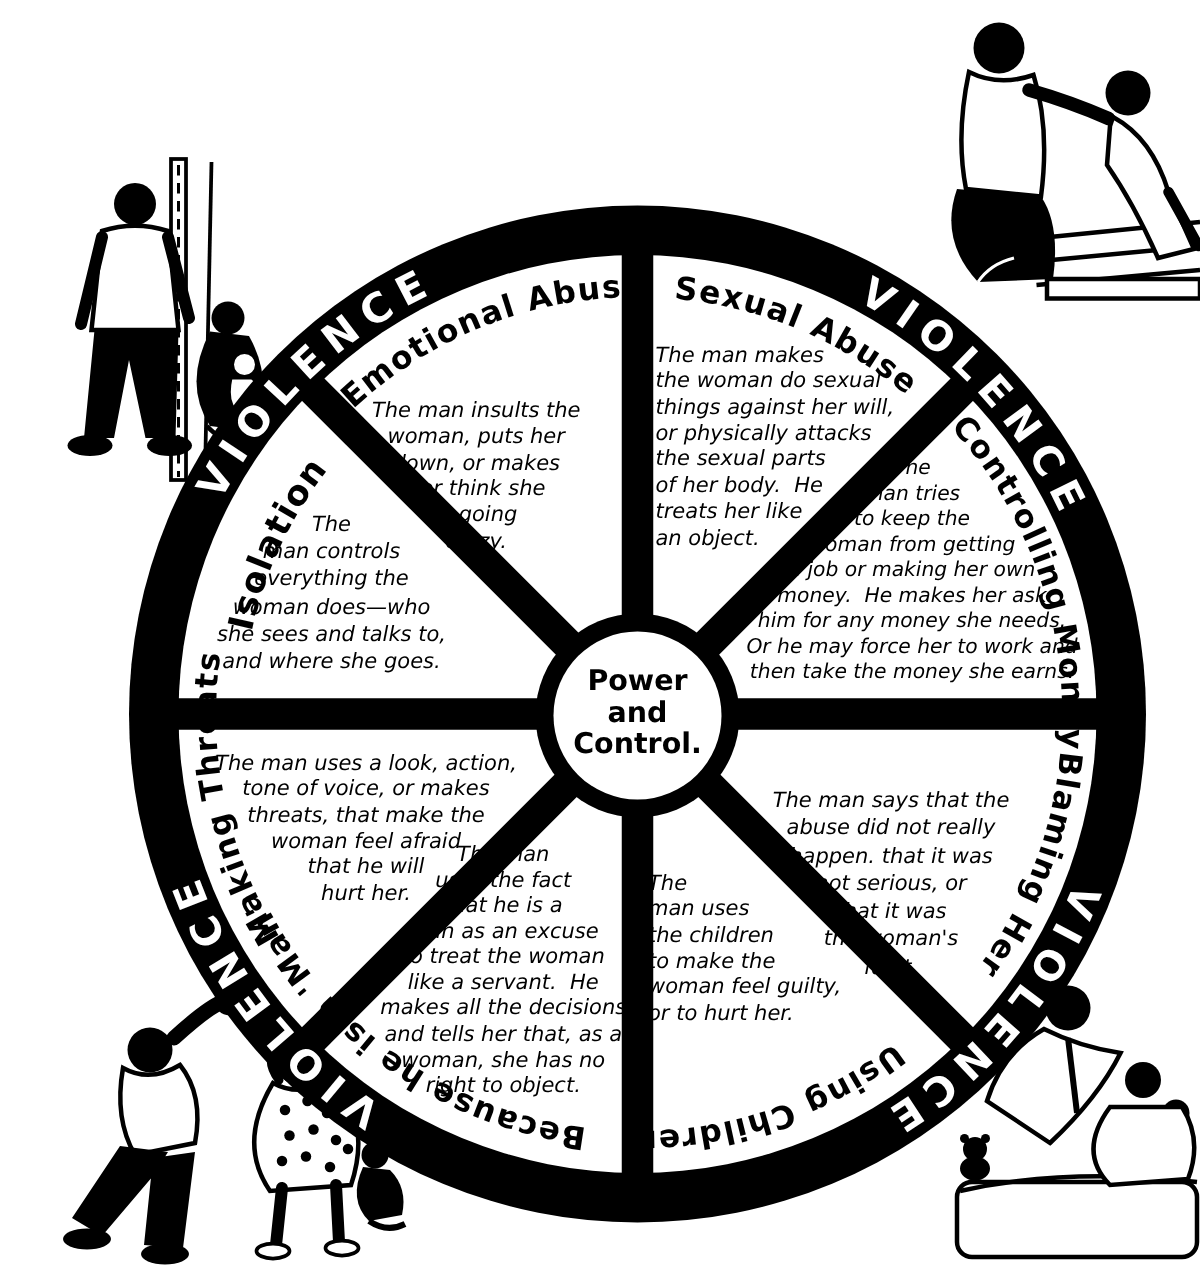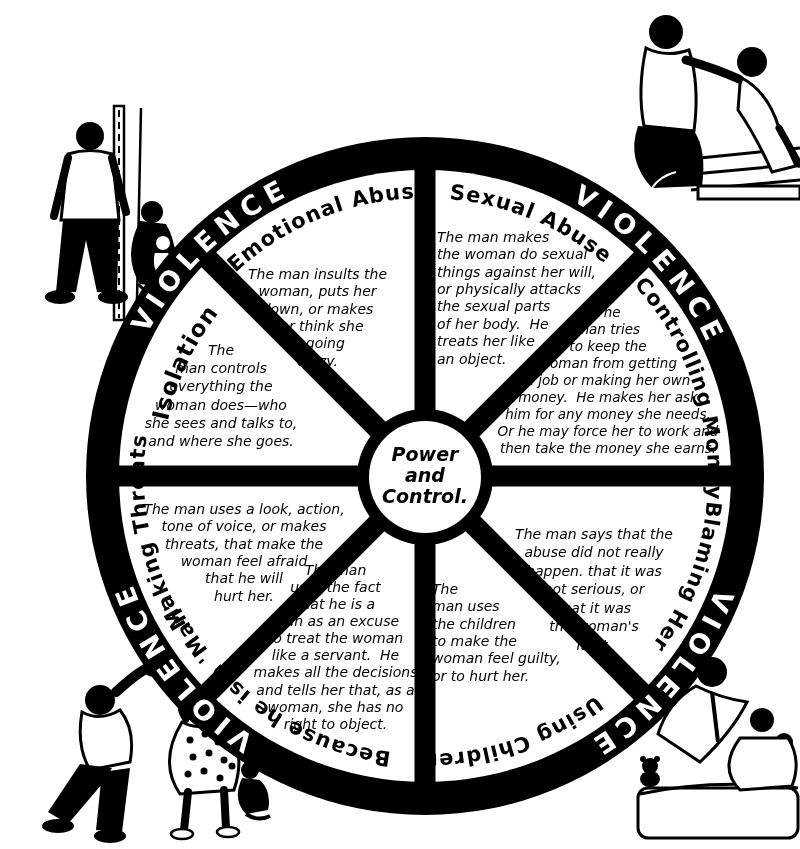--- a/index.html
+++ b/index.html
@@ -12,21 +12,20 @@
   .arc-label.big { font-size:23px; }
   .violence { font-family:"DejaVu Sans", sans-serif; font-weight:700; font-size:27px; fill:#fff; letter-spacing:7px; }
   .seg-body {
     position:absolute; white-space:pre-wrap; font-style:italic; font-size:14px;
     line-height:1.24; color:#000; font-family:"DejaVu Sans", sans-serif;
   }
   .hub-label {
     position:absolute; left:357px; top:444px; width:136px; text-align:center;
     white-space:pre-wrap; font-weight:700; font-size:19px; line-height:1.1;
     font-family:"DejaVu Sans", sans-serif;
-    font-style:italic;
   }
   #body-emotional { left:225px; top:266px; width:185px; text-align:center; }
   #body-sexual    { left:437px; top:229px; width:180px; text-align:left; }
   #body-money     { left:488px; top:304px; width:240px; text-align:center; font-size:13.5px; line-height:1.26; }
   #body-blaming   { left:478px; top:489px; width:232px; text-align:center; line-height:1.32;margin-top:36px; }
   #body-children  { left:432px; top:581px; width:170px; text-align:left; }
   #body-man       { left:243px; top:562px; width:185px; text-align:center; line-height:1.22; }
   #body-threats   { left:138px; top:501px; width:212px; text-align:center; }
   #body-isolation { left:112px; top:341px; width:218px; text-align:center; line-height:1.3; }
 </style>

